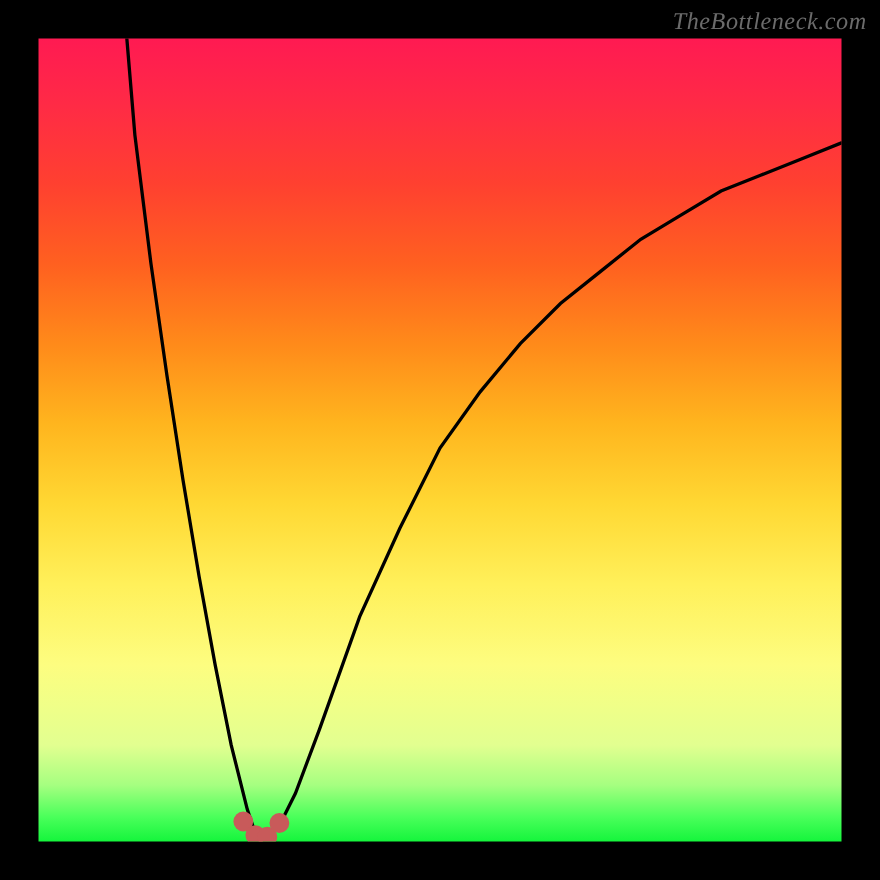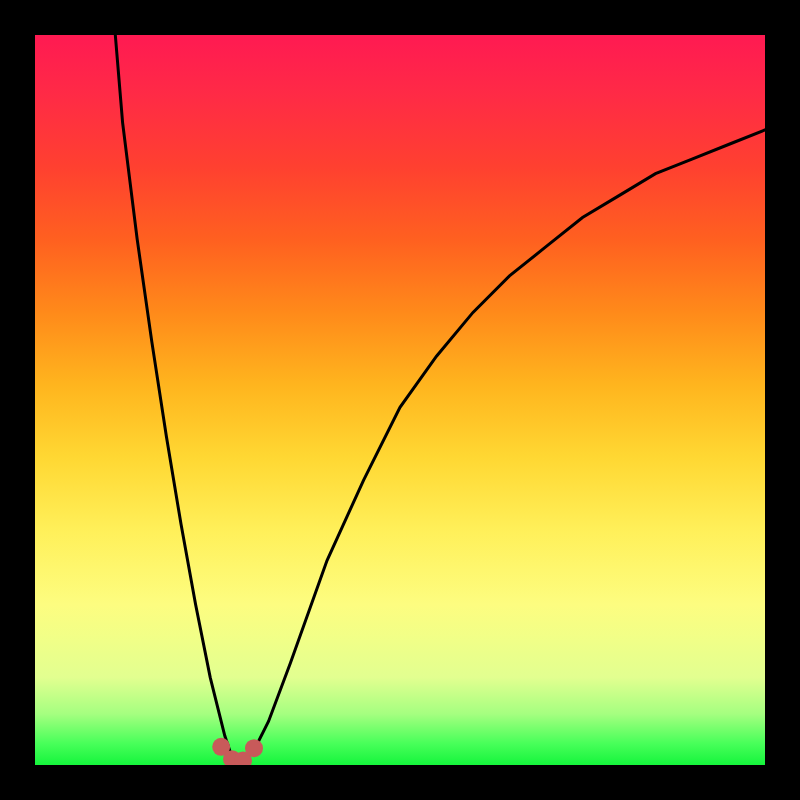--- a/index.html
+++ b/index.html
@@ -37,13 +37,14 @@
     <path fill="none" stroke="#000" stroke-width="3" stroke-linecap="round" d="M219.0 715.4 L233.6 686.2 L255.5 627.8 L292.0 525.6 L328.5 445.3 L365.0 372.3 L401.5 321.2 L438.0 277.4 L474.5 240.9 L511.0 211.7 L547.5 182.5 L584.0 160.6 L620.5 138.7 L657.0 124.1 L693.5 109.5 L730.0 94.9 "></path>
   </svg>
 
   <svg class="markers" width="730" height="730" viewBox="0 0 730 730">
       <circle cx="186.2" cy="711.8" r="9" fill="#c85a5a"></circle>
       <circle cx="197.1" cy="724.2" r="9" fill="#c85a5a"></circle>
       <circle cx="208.0" cy="725.6" r="9" fill="#c85a5a"></circle>
       <circle cx="219.0" cy="713.2" r="9" fill="#c85a5a"></circle>
     </svg>
 
+  <div class="watermark">TheBottleneck.com</div>
 </div>
 
 </body></html>

